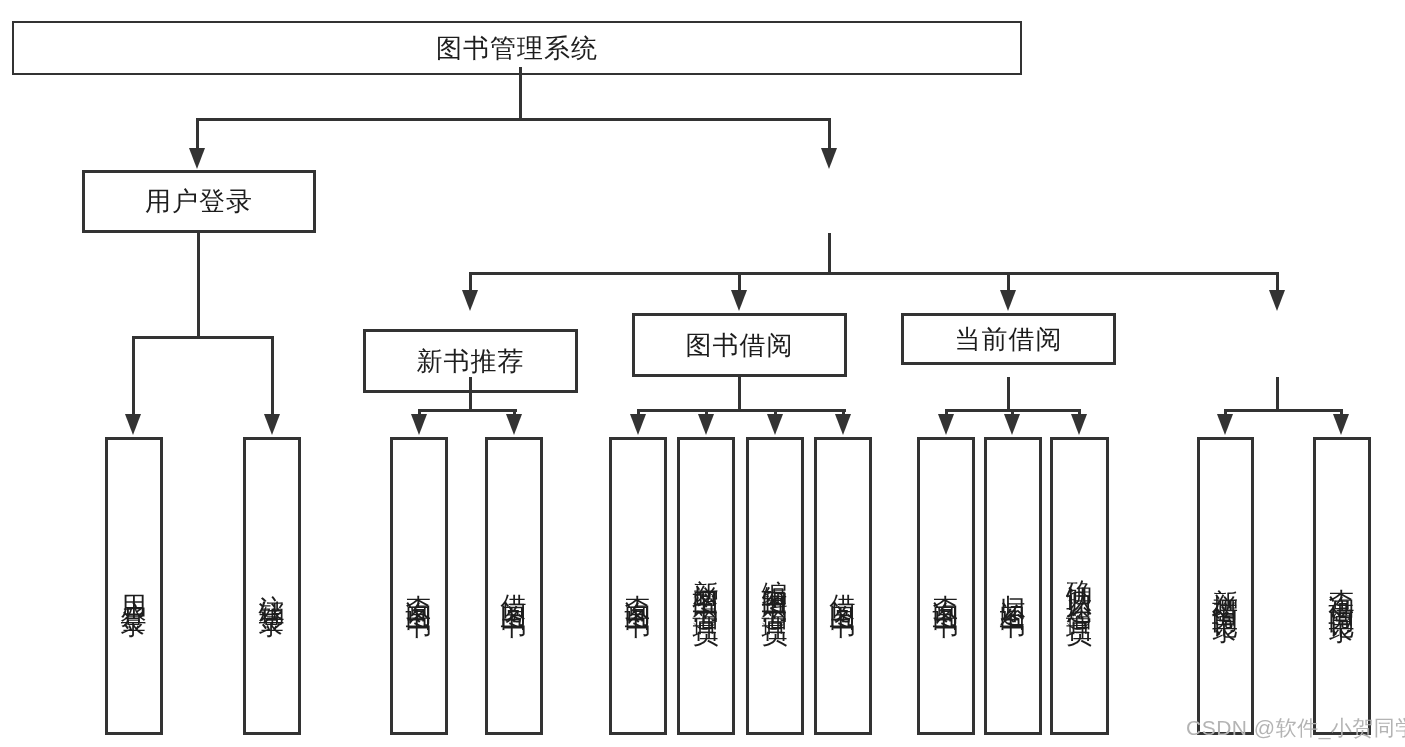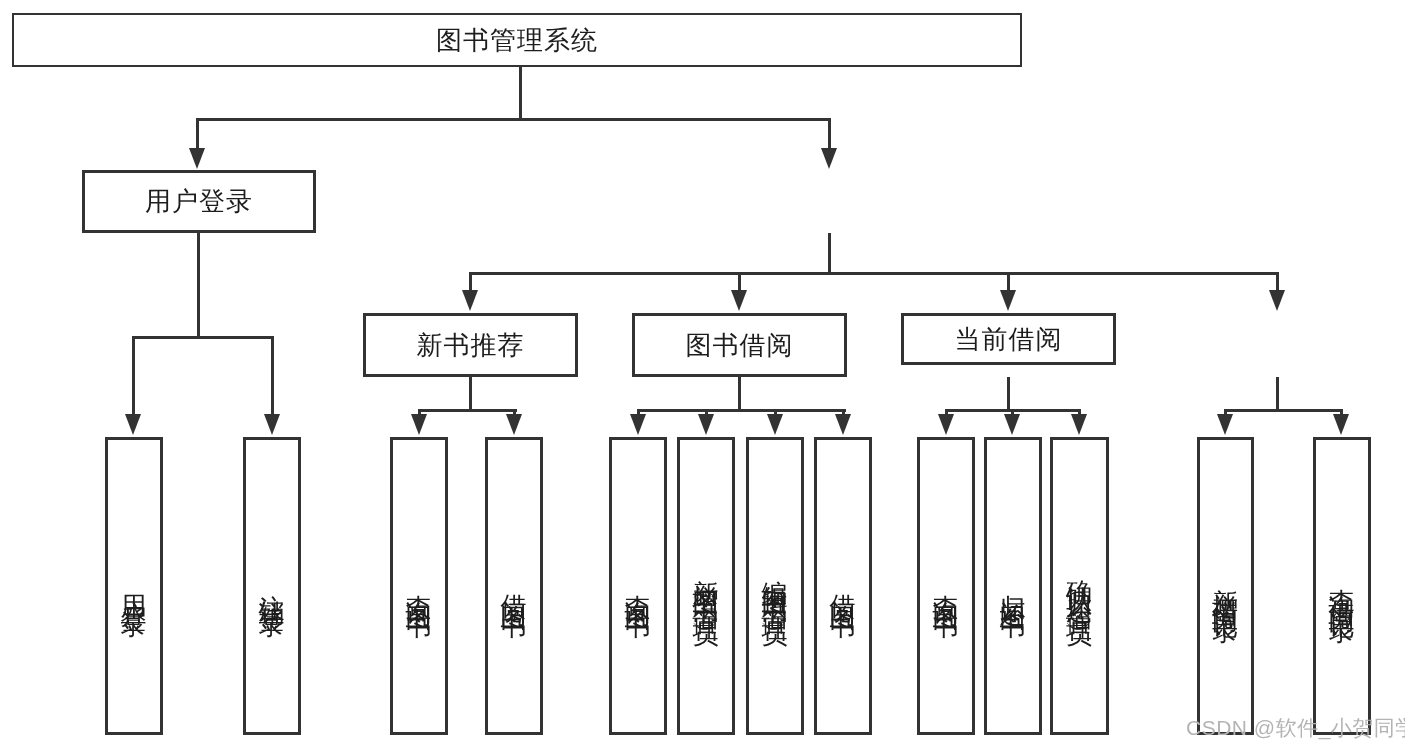--- a/index.html
+++ b/index.html
@@ -17,21 +17,21 @@
     border:3px solid #333333;
     background:#ffffff;
     display:flex;
     align-items:center;
     justify-content:center;
     font-size:26px;
     letter-spacing:1px;
     color:#1d1d1d;
     white-space:nowrap;
   }
-  .box.root{border-width:2px;}
+  .box.root{border-width:2px;margin-top:8px;}
   .vtext{
     writing-mode:vertical-rl;
     text-orientation:mixed;
     letter-spacing:6px;
     line-height:1;
   }
   .vl,.hl{position:absolute;background:#333333;}
   .vl{width:3px;}
   .hl{height:3px;}
   .ar{
@@ -84,21 +84,21 @@
   <div class="hl" style="left:469px;top:272px;width:810px"></div>
   <div class="vl" style="left:469px;top:272px;height:18px"></div>
   <div class="ar" style="left:462px;top:290px"></div>
   <div class="vl" style="left:738px;top:272px;height:18px"></div>
   <div class="ar" style="left:731px;top:290px"></div>
   <div class="vl" style="left:1007px;top:272px;height:18px"></div>
   <div class="ar" style="left:1000px;top:290px"></div>
   <div class="vl" style="left:1276px;top:272px;height:18px"></div>
   <div class="ar" style="left:1269px;top:290px"></div>
 
-  <div class="box" style="left:363px;top:313px;width:215px;height:64px">新书推荐</div>
+  <div class="box" style="left:363px;top:329px;width:215px;height:64px">新书推荐</div>
   <div class="box" style="left:632px;top:313px;width:215px;height:64px">图书借阅</div>
   <div class="box" style="left:901px;top:313px;width:215px;height:52px">当前借阅</div>
 
   <div class="vl" style="left:469px;top:377px;height:32px"></div>
   <div class="hl" style="left:418px;top:409px;width:99px"></div>
   <div class="vl" style="left:418px;top:409px;height:5px"></div>
   <div class="ar" style="left:411px;top:414px"></div>
   <div class="vl" style="left:513px;top:409px;height:5px"></div>
   <div class="ar" style="left:506px;top:414px"></div>
 

